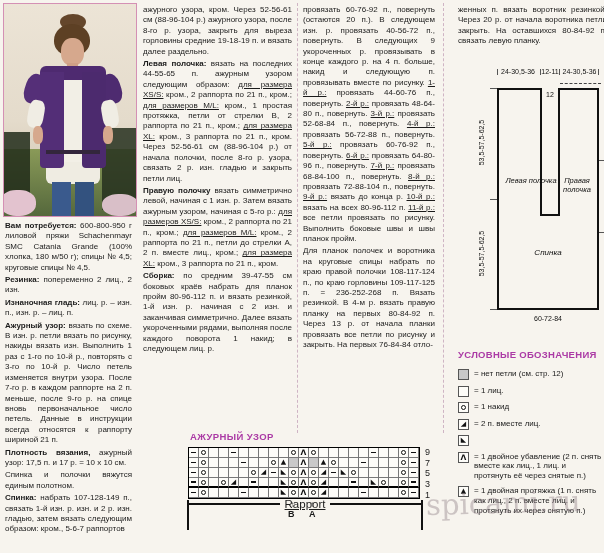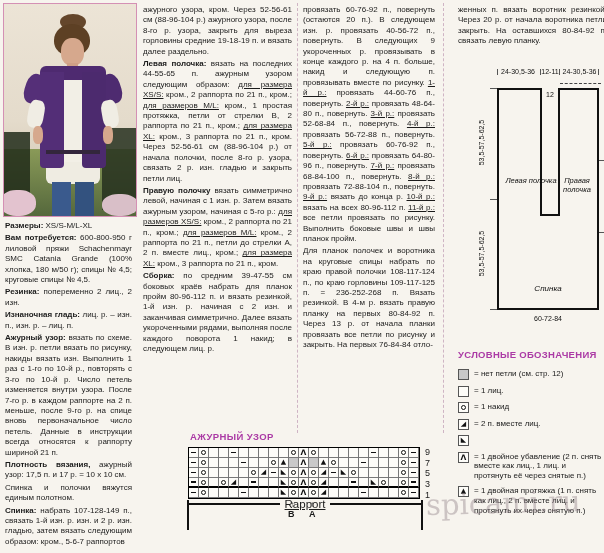--- a/index.html
+++ b/index.html
@@ -117,21 +117,20 @@
     <div class="cuff-l"></div>
     <div class="cuff-r"></div>
     <div class="hand-l"></div>
     <div class="hand-r"></div>
     <div class="belt"></div>
     <div class="jean-l"></div>
     <div class="jean-r"></div>
   </div>
 
   <div class="col col1">
-      <p class="para"><span class="b">Размеры:</span><span> XS/S-M/L-XL</span></p>
       <p class="para"><span class="b">Вам потребуется:</span><span> 600-800-950 г лиловой пряжи Schachenmayr SMC Catania Grande (100% хлопка, 180 м/50 г); спицы № 4,5; круговые спицы № 4,5.</span></p>
       <p class="para"><span class="b">Резинка:</span><span> попеременно 2 лиц., 2 изн.</span></p>
       <p class="para"><span class="b">Изнаночная гладь:</span><span> лиц. р. – изн. п., изн. р. – лиц. п.</span></p>
       <p class="para"><span class="b">Ажурный узор:</span><span> вязать по схеме. В изн. р. петли вязать по рисунку, накиды вязать изн. Выполнить 1 раз с 1-го по 10-й р., повторять с 3-го по 10-й р. Число петель изменяется внутри узора. После 7-го р. в каждом раппорте на 2 п. меньше, после 9-го р. на спице вновь первоначальное число петель. Данные в инструкции всегда относятся к раппорту шириной 21 п.</span></p>
       <p class="para"><span class="b">Плотность вязания,</span><span> ажурный узор: 17,5 п. и 17 р. = 10 x 10 см.</span></p>
       <p class="para"><span>Спинка и полочки вяжутся единым полотном.</span></p>
       <p class="para"><span class="b">Спинка:</span><span> набрать 107-128-149 п., связать 1-й изн. р. изн. и 2 р. изн. гладью, затем вязать следующим образом: кром., 5-6-7 раппортов</span></p>
     </div>
   <div class="col col2">
       <p class="para"><span>ажурного узора, кром. Через 52-56-61 см (88-96-104 р.) ажурного узора, после 8-го р. узора, закрыть для выреза горловины средние 19-18-19 п. и вязать далее раздельно.</span></p>
@@ -170,21 +169,21 @@
     <div class="abs tickh" style="left:35px;top:139px;"></div>
     <div class="abs tickh" style="left:35px;top:249px;"></div>
     <div class="abs tickh" style="left:144px;top:100px;"></div>
     <div class="abs tickh" style="left:144px;top:172px;"></div>
 
     <div class="abs rot" style="left:-3px;top:79px;">53,5-57,5-62,5</div>
     <div class="abs rot" style="left:-3px;top:190px;">53,5-57,5-62,5</div>
 
     <div class="abs piece" style="left:44px;top:116px;width:64px;">Левая полочка</div>
     <div class="abs piece" style="left:100px;top:116px;width:44px;">Правая полочка</div>
-    <div class="abs piece" style="left:42px;top:188px;width:102px;font-size:8px;margin-top:36px;">Спинка</div>
+    <div class="abs piece" style="left:42px;top:188px;width:102px;font-size:8px;">Спинка</div>
     <div class="abs botlab">60-72-84</div>
   </div>
 
   <div class="legend">
     <div class="legend-title" style="color: rgb(171, 58, 165);">УСЛОВНЫЕ ОБОЗНАЧЕНИЯ</div>
     <div class="legend-items">
         <div class="legend-item">
           <span class="lg-icon no-stitch"></span>
           <span class="lg-text">= нет петли (см. стр. 12)</span>
         </div>

